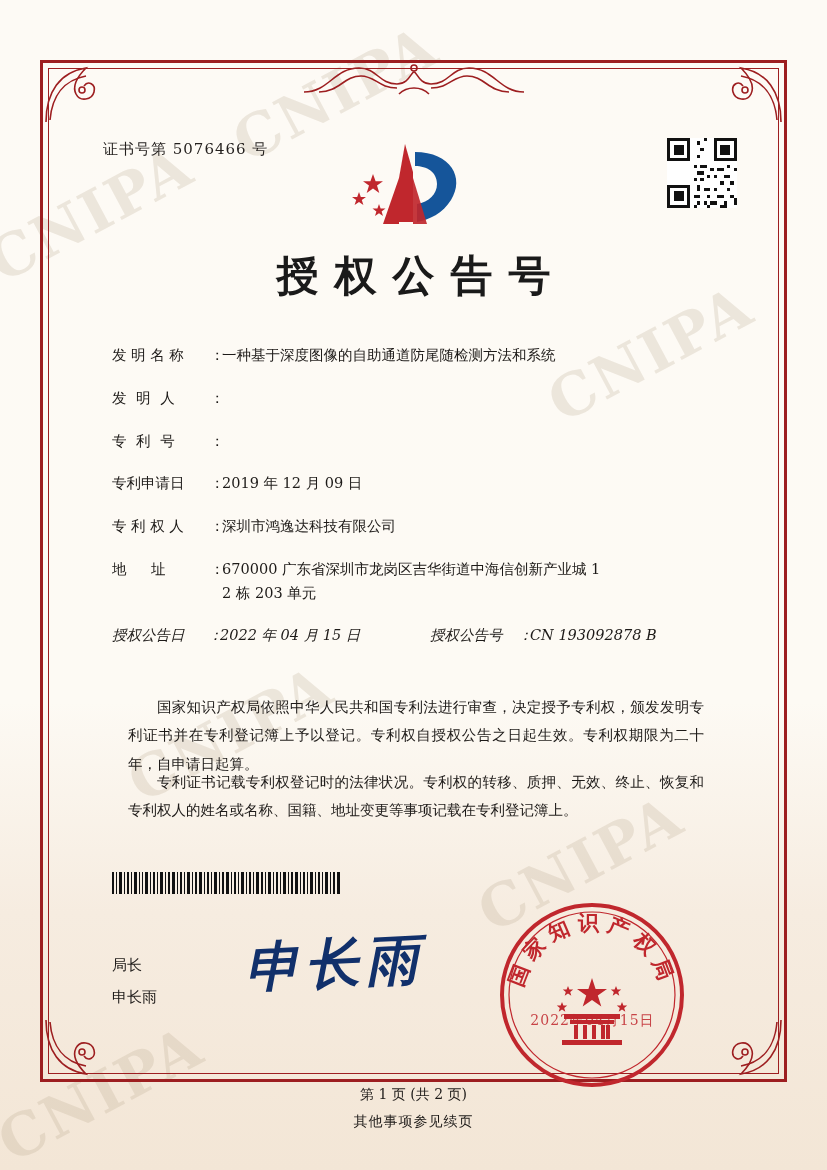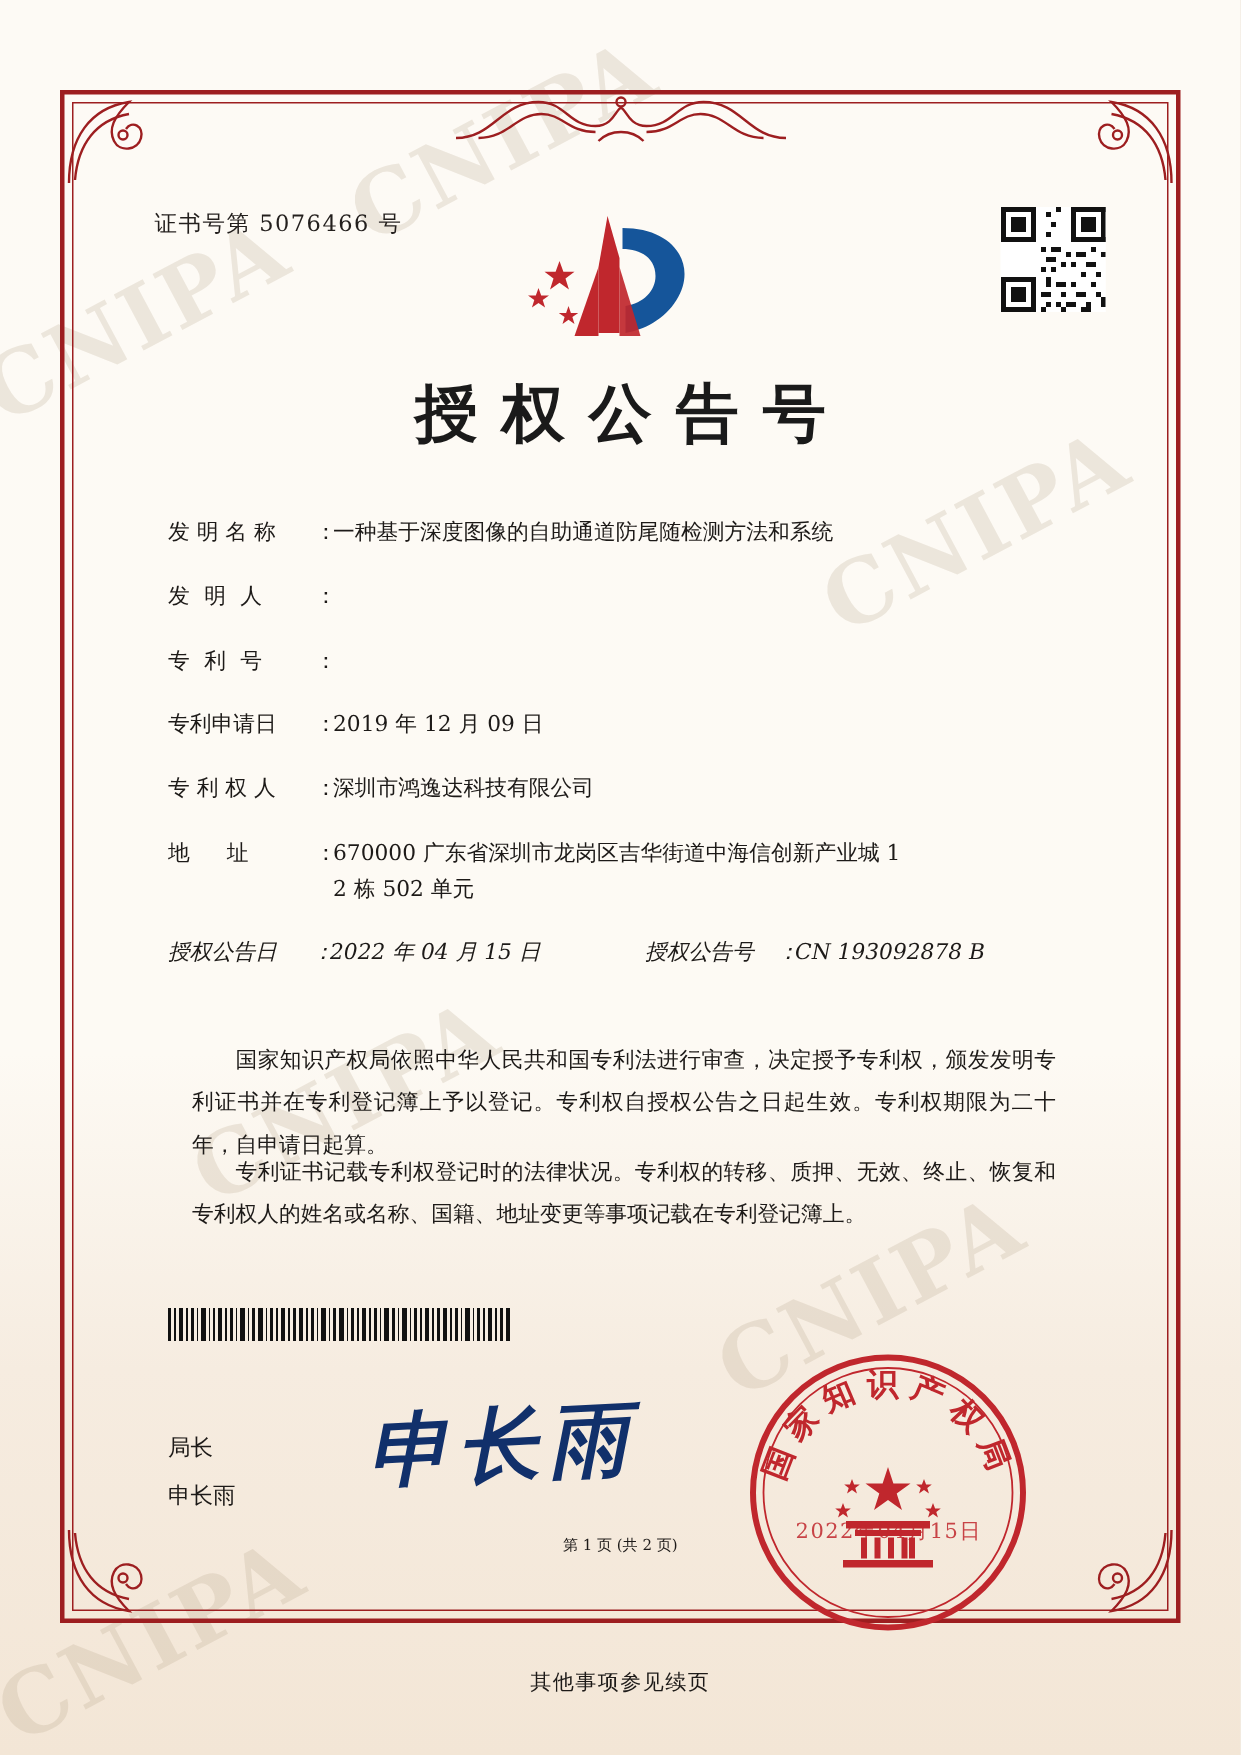--- a/index.html
+++ b/index.html
@@ -99,22 +99,22 @@
   
   .seal{position:absolute;left:497px;top:900px;width:190px;height:190px;}
   .seal svg{width:100%;height:100%;display:block;}
   .seal-date{
     position:absolute;left:505px;top:1012px;width:175px;text-align:center;
     color:#c0272d;font-size:14px;letter-spacing:1px;opacity:.85;
   }
 
   
   .pagefoot{
-    position:absolute;left:0;right:0;top:1023px;text-align:center;
-    font-size:10px;color:#1d1a18;
+    position:absolute;left:0;right:0;top:1086px;text-align:center;
+    font-size:14px;color:#1d1a18;
   }
   .note{
     position:absolute;left:0;right:0;top:1113px;text-align:center;
     font-size:14px;color:#1d1a18;letter-spacing:1px;
   }
 </style>
 </head>
 <body>
 
 <div id="page">
@@ -272,21 +272,21 @@
     <div class="row">
       <div class="lbl">专 利 权 人</div>
       <div class="colon">：</div>
       <div class="val">深圳市鸿逸达科技有限公司</div>
     </div>
 
     <div class="row" style="flex-wrap:wrap;">
       <div class="lbl sp2">地 址</div>
       <div class="colon">：</div>
       <div class="val">670000 广东省深圳市龙岗区吉华街道中海信创新产业城 1</div>
-      <div class="addr-2nd" style="width:100%">2 栋 502 单元</div>
+      <div class="addr-2nd" style="width:100%">2 栋 203 单元</div>
     </div>
 
     <div class="row row2col" style="margin-top:6px;font-style:italic;">
       <div class="half" style="width:318px;">
         <div class="lbl">授权公告日</div>
         <div class="colon">：</div>
         <div class="val">2022 年 04 月 15 日</div>
       </div>
       <div class="half">
         <div class="lbl" style="width:88px;">授权公告号</div>

